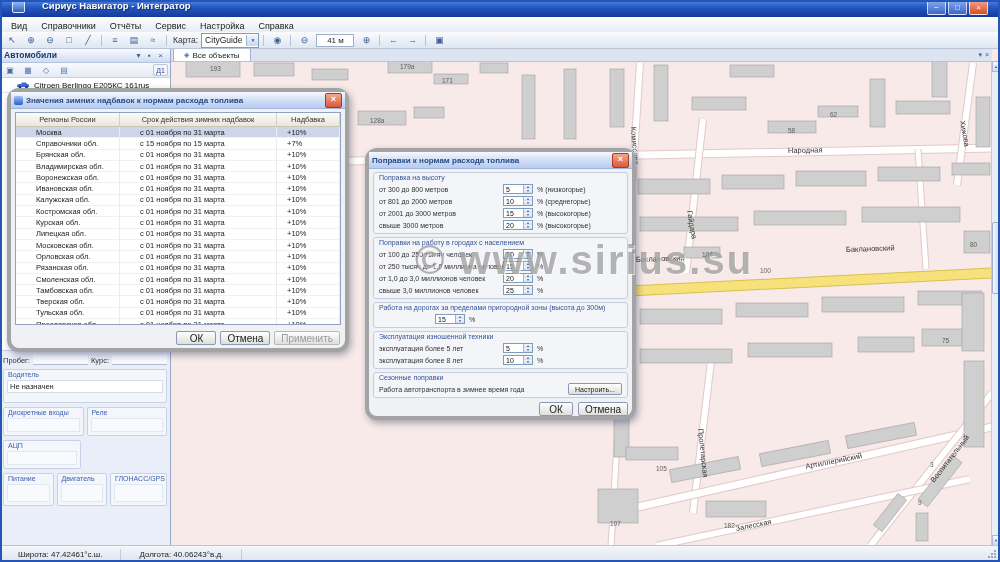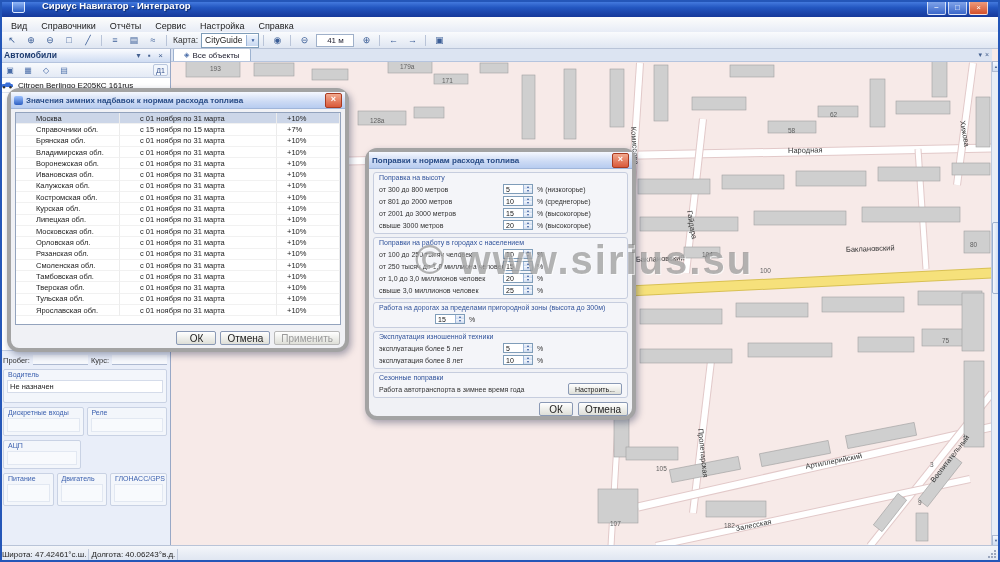--- a/index.html
+++ b/index.html
@@ -45,21 +45,21 @@
     display:flex;align-items:center;padding:0 4px;color:#1c3a6e;font-weight:bold;font-size:8.5px}
   .panel-header .ph-title{flex:1}
   .ph-btn{width:11px;text-align:center;color:#44608f;font-size:8px;font-weight:normal}
   .lp-toolbar{height:14px;display:flex;align-items:center;gap:2px;padding:0 2px;
     background:linear-gradient(#f8fafd,#e4eaf5);border-bottom:1px solid #c8d2e4}
   .lp-tab{width:14px;height:12px;display:flex;align-items:center;justify-content:center;font-size:8px;
     color:#4a6da8;border:1px solid transparent;border-radius:2px}
   .lp-spacer{flex:1}
   .lp-mini{font-size:7px;color:#33518e;border:1px solid #b9c6dd;border-radius:2px;background:#f2f6fc;
     padding:0 2px;height:10px;display:flex;align-items:center}
-  .lp-vehicle{height:14px;display:flex;align-items:center;gap:4px;padding:0 0;background:#fff;
+  .lp-vehicle{height:14px;display:flex;align-items:center;gap:4px;padding:0 16px;background:#fff;
     border-bottom:1px solid #dfe5f0;font-size:8px;color:#111}
   .lp-body{flex:1;background:#fff}
   .lp-fields{height:196px;box-sizing:border-box;padding:4px 3px 2px;display:flex;flex-direction:column;
     gap:4px;background:#e9eef9;border-top:1px solid #c3cee2}
   .lp-row{display:flex;align-items:flex-end;gap:3px;font-size:7.5px;color:#333}
   .flabel{white-space:nowrap}
   .fval{flex:1;height:9px;border-bottom:1px solid #aebad2;background:#f6f8fc}
   .fgroup{position:relative;border:1px solid #c9d2e4;border-radius:2px;background:#f3f6fb;
     padding:10px 3px 3px;box-sizing:border-box}
   .g-title{position:absolute;top:1px;left:4px;font-size:7px;color:#3a5fae;white-space:nowrap}
@@ -132,21 +132,21 @@
   .spin .arrows div{flex:1;background:linear-gradient(#f4f7fc,#cfdcf0);font-size:3.5px;color:#35599c;
     display:flex;align-items:center;justify-content:center}
   .crow .suf{margin-left:4px;white-space:nowrap}
   .crow .note{flex:1;white-space:nowrap;overflow:hidden}
   .btn.small{min-width:54px;height:12px;font-size:7px}
   .corr-btns{display:flex;justify-content:flex-end;gap:5px;margin-top:1px}
 
   
   .statusbar{position:absolute;left:0;right:0;bottom:0;height:16px;display:flex;align-items:center;
     background:linear-gradient(#f4f6fa,#dde4f0);border-top:1px solid #b9c4d8;font-size:8px;color:#222;z-index:20}
-  .pane{padding:0 2px;border-right:1px solid #c2cbdc;height:11px;display:flex;align-items:center;white-space:nowrap}
+  .pane{padding:0 18px;border-right:1px solid #c2cbdc;height:11px;display:flex;align-items:center;white-space:nowrap}
   .pane.fill{flex:1;border-right:none}
   .grip{position:absolute;right:4px;bottom:4px;width:2px;height:2px;background:#9aa6bd;
     box-shadow:-3px 0 0 #9aa6bd,-6px 0 0 #9aa6bd,0 -3px 0 #9aa6bd,-3px -3px 0 #9aa6bd,0 -6px 0 #9aa6bd}
 </style>
 </head>
 <body>
 
 <div class="frame"></div>
 
 <div class="titlebar">
@@ -396,20 +396,25 @@
   <div class="sb-btn">▼</div>
 </div>
 
 <div class="dialog" id="winter-dialog">
   <div class="dialog-titlebar">
     <div class="dlg-icon"></div>
     <span class="dt-text">Значения зимних надбавок к нормам расхода топлива</span>
     <div class="dialog-close">×</div>
   </div>
   <div class="wtable">
+    <div class="whead" id="wt-head">
+        <div>Регионы России</div>
+        <div>Срок действия зимних надбавок</div>
+        <div>Надбавка</div>
+      </div>
     <div id="wt-body">
         <div class="trow selected">
           <div>Москва</div>
           <div>с 01 ноября по 31 марта</div>
           <div style="padding-left: 10px;">+10%</div>
         </div>
         <div class="trow">
           <div>Справочники обл.</div>
           <div>с 15 ноября по 15 марта</div>
           <div style="padding-left: 10px;">+7%</div>

